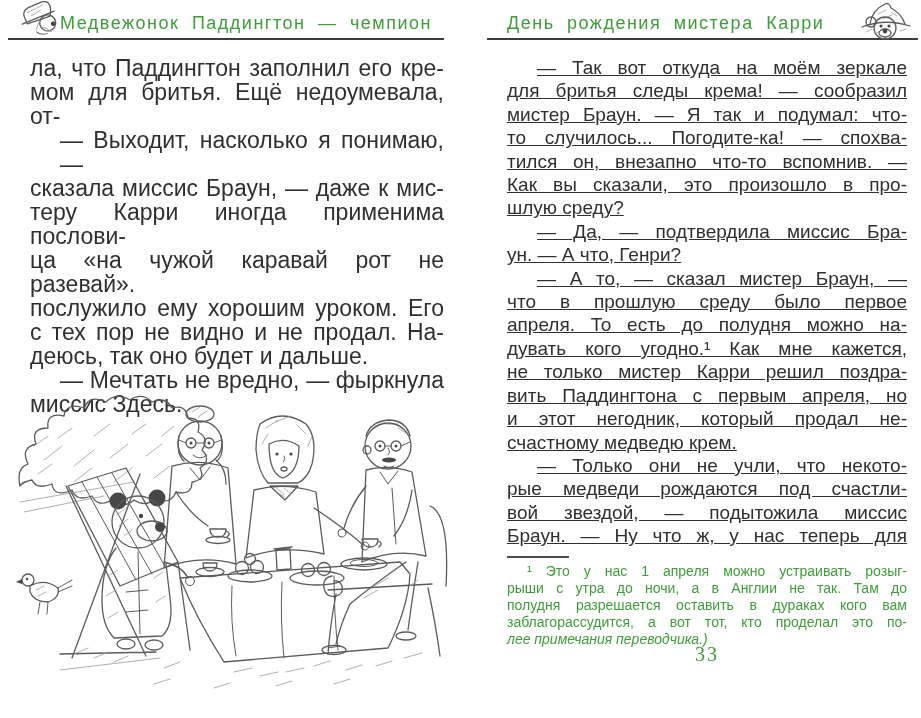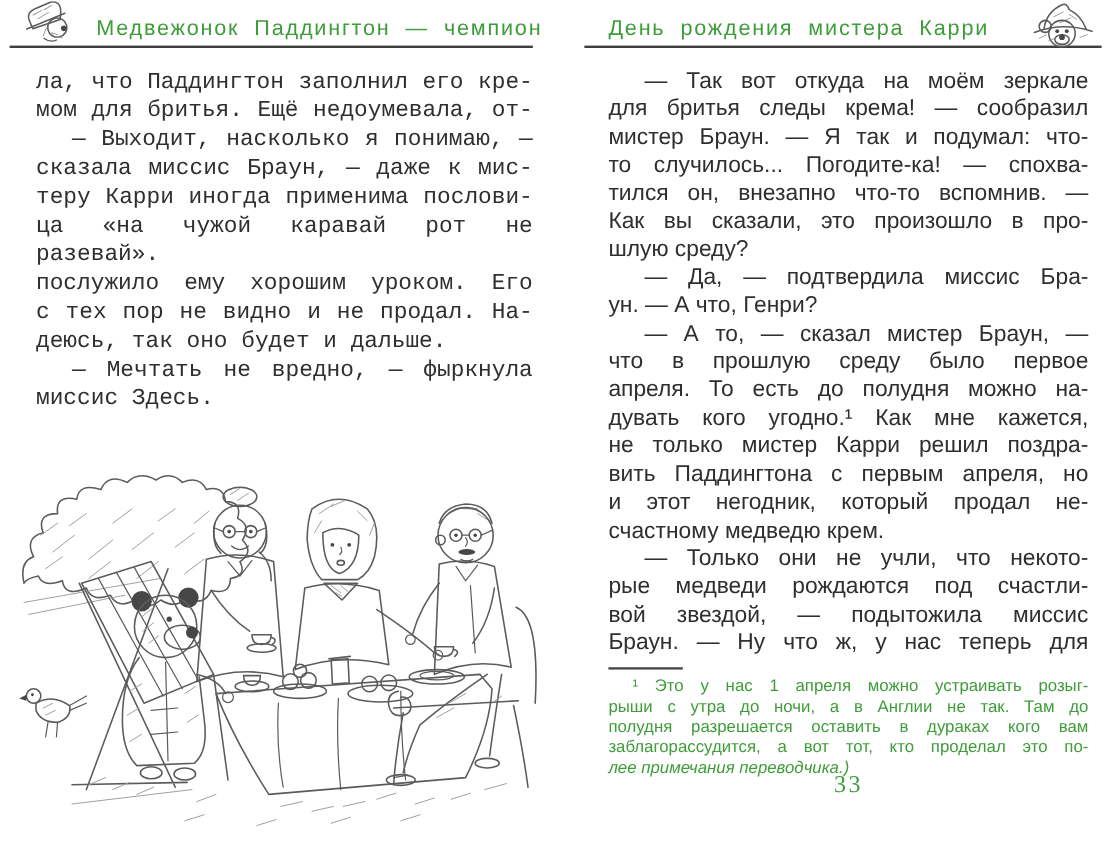--- a/index.html
+++ b/index.html
@@ -11,32 +11,32 @@
   html,body{margin:0;padding:0;background:#ffffff;}
   #spread{
     position:relative;width:921px;height:718px;background:#fff;overflow:hidden;
     font-family:"Liberation Sans","DejaVu Sans",sans-serif;
   }
   
   .runhead{
     position:absolute;top:13px;font-size:18px;letter-spacing:1.5px;word-spacing:6px;
     color:var(--accent-green);white-space:nowrap;
   }
-  #head-left{left:0;width:452px;text-align:right;padding-left:40px;box-sizing:border-box;}
+  #head-left{left:0;width:452px;text-align:center;padding-left:40px;box-sizing:border-box;}
   #head-right{left:507px;text-align:left;}
   .hrule{position:absolute;top:38px;height:2px;background:var(--rule);}
   #rule-left{left:8px;width:436px;}
   #rule-right{left:487px;width:431px;}
   .corner-icon{position:absolute;}
   #icon-left{left:14px;top:1px;width:50px;height:40px;}
   #icon-right{left:854px;top:0px;width:62px;height:42px;}
   
   .col{position:absolute;color:var(--body-text);}
-  #col-left{left:30px;top:56px;width:414px;font-size:19px;line-height:24px;font-family:Liberation Mono, monospace;}
-  #col-right{left:507px;top:56px;width:400px;font-size:19px;line-height:23.4px;}
+  #col-left{left:30px;top:56px;width:414px;font-size:23px;line-height:24px;}
+  #col-right{left:507px;top:56px;width:400px;font-size:19px;line-height:23.4px;text-decoration:underline;}
   .tline{text-align:justify;text-align-last:justify;white-space:normal;}
   .tline.pend{text-align-last:left;}
   .tline.indent{padding-left:30px;}
   
   #fn-rule{position:absolute;left:507px;top:556px;width:62px;height:2px;background:#4a4a4a;}
   #footnote{left:507px;top:563px;width:400px;font-size:14px;line-height:17px;color:var(--accent-green);}
   #footnote .tline.indent{padding-left:20px;}
   .it{font-style:italic;}
   
   #pagenum{

